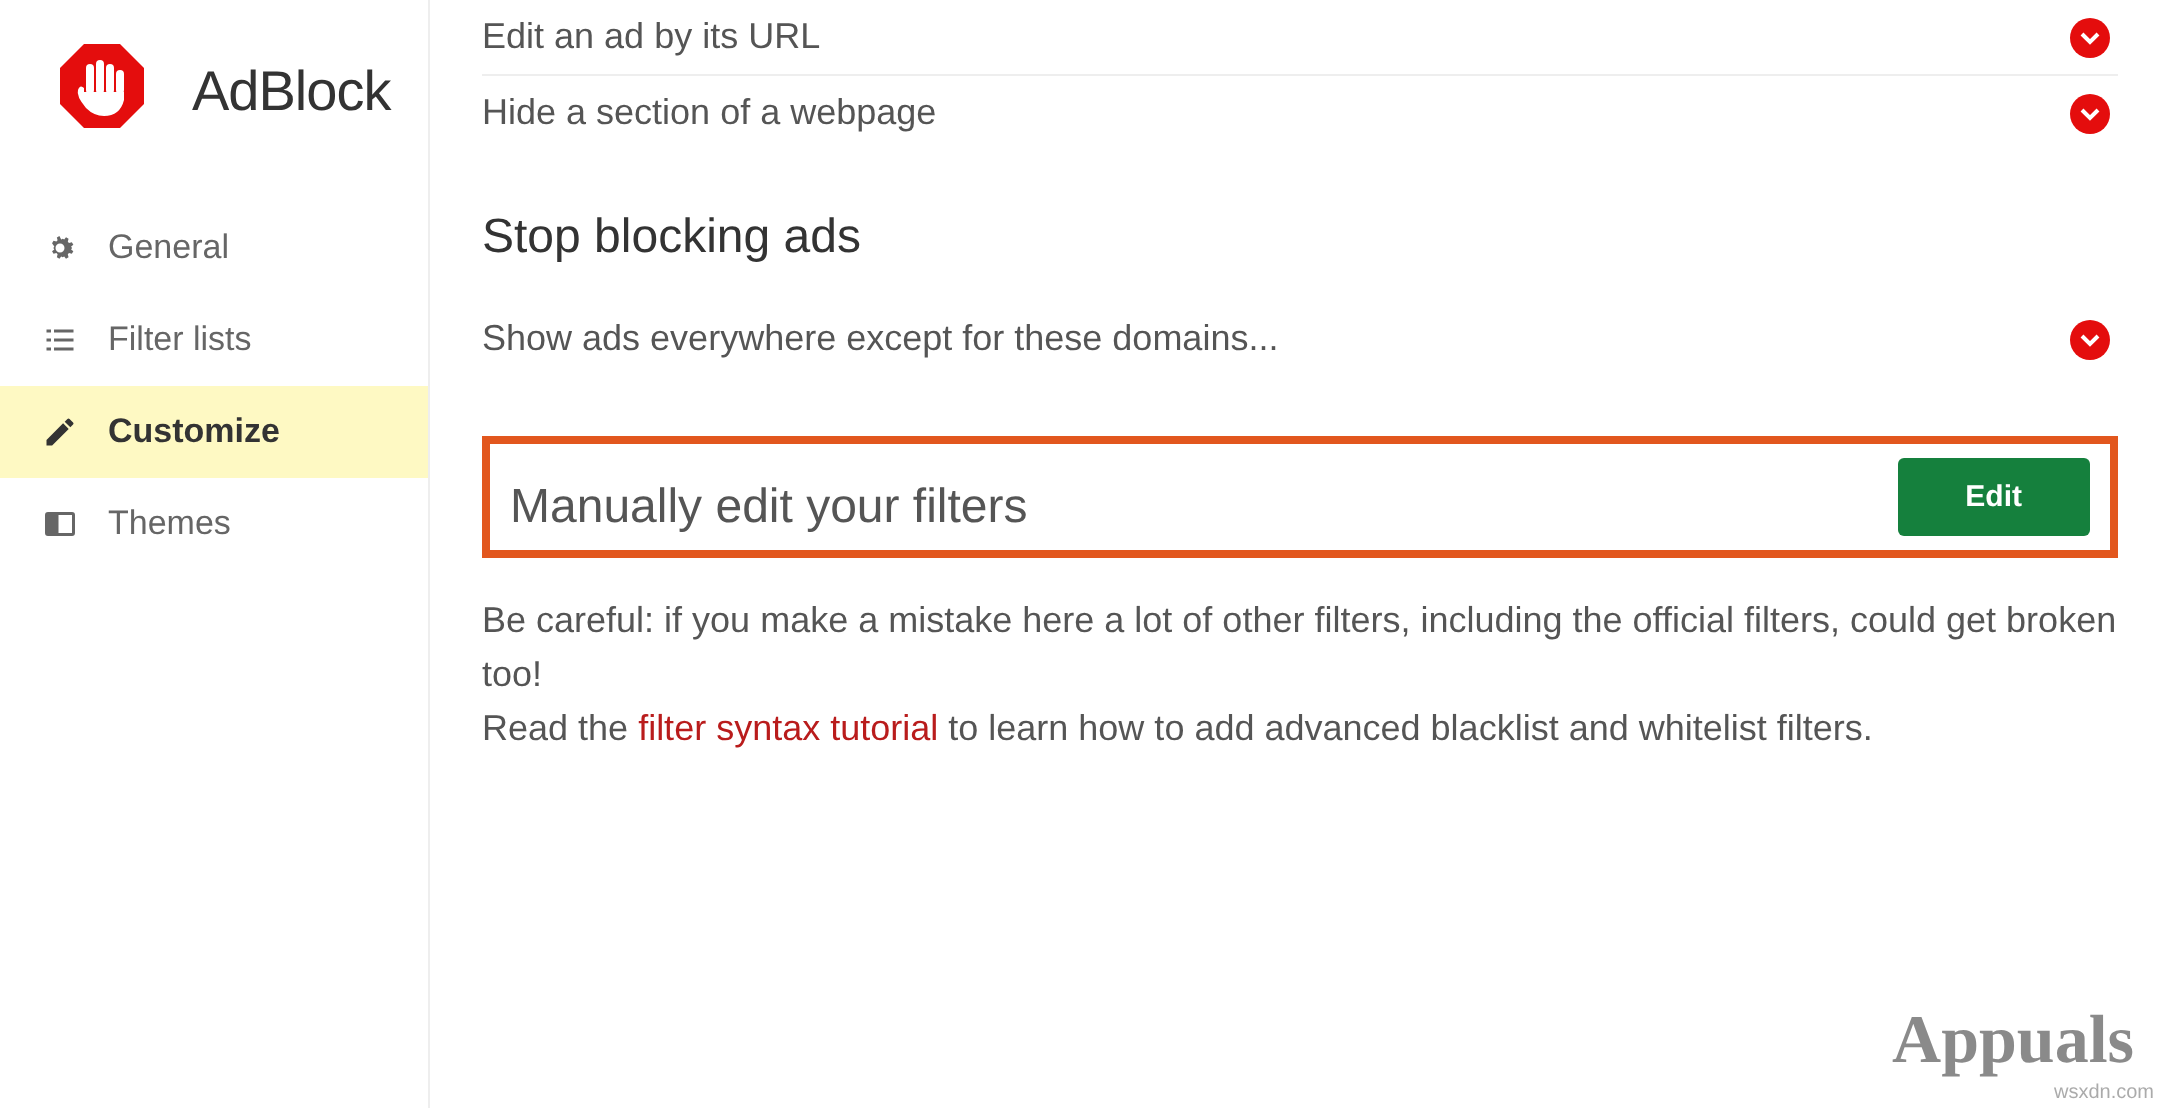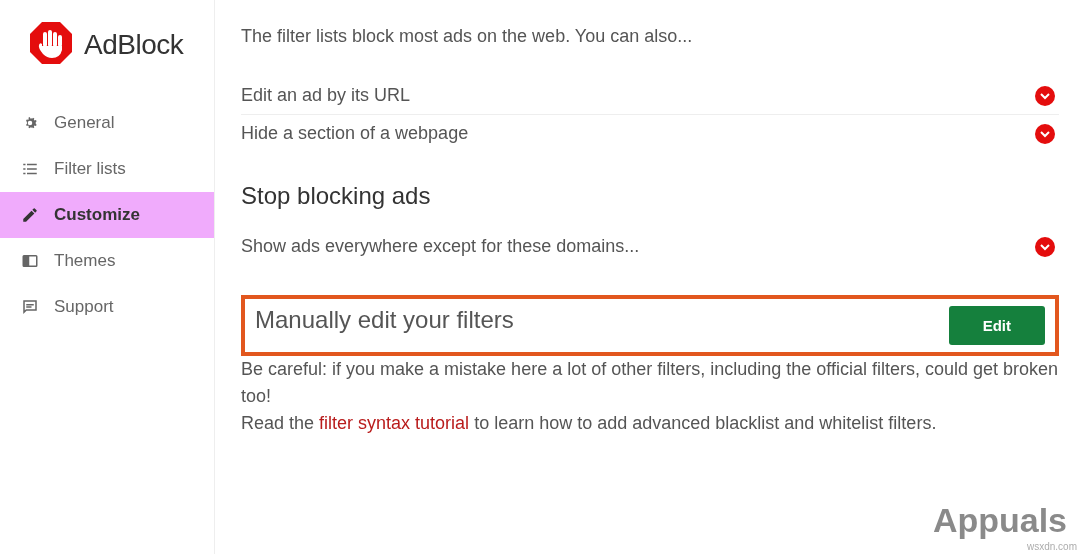--- a/index.html
+++ b/index.html
@@ -17,39 +17,40 @@
   width: 215px;
   background: #fff;
   border-right: 1px solid #eee;
   padding-top: 20px;
   flex-shrink: 0;
 }
 .logo {
   display: flex;
   align-items: center;
   padding: 0 20px 30px 28px;
+  gap: 12px;
 }
 .logo-text {
   font-size: 28px;
   font-weight: 400;
   color: #333;
   margin-left: 10px;
   letter-spacing: -0.5px;
 }
 .nav { list-style: none; text-align: center; }
 .nav-item {
   display: flex;
   align-items: center;
   padding: 13px 20px;
   cursor: pointer;
   color: #666;
   font-size: 17px;
 }
 .nav-item.active {
-  background: #f0abfc;
+  background: #fef9c3;
   color: #333;
   font-weight: 600;
 }
 .nav-icon {
   width: 20px;
   height: 20px;
   margin-right: 14px;
   display: inline-flex;
   align-items: center;
   justify-content: center;
@@ -93,23 +94,24 @@
   align-items: center;
   justify-content: center;
   color: #fff;
   flex-shrink: 0;
 }
 .section-block { margin-bottom: 30px; }
 .manual-box {
   border: 4px solid #e2571e;
   padding: 7px 10px;
   display: flex;
-  align-items: flex-start;
+  align-items: flex-end;
   justify-content: space-between;
   margin-top: 8px;
+  margin-bottom: 18px;
 }
 .manual-title {
   font-size: 24px;
   font-weight: 400;
   color: #555;
 }
 .edit-btn {
   background: #15803d;
   color: #fff;
   border: none;
@@ -125,21 +127,21 @@
   line-height: 1.5;
 }
 .footer-text a {
   color: #b91c1c;
   text-decoration: none;
 }
 .watermark {
   position: absolute;
   right: 18px;
   bottom: 14px;
-  font-family: Liberation Sans, sans-serif;
+  font-family: Liberation Serif, serif;
   font-size: 34px;
   font-weight: 700;
   color: #5a5a5a;
   opacity: 0.7;
   pointer-events: none;
 }
 .wm-small {
   position: absolute;
   right: 8px;
   bottom: 2px;
@@ -201,35 +203,24 @@
       </li>
       <li class="nav-item">
         <span class="nav-icon">
           <svg width="18" height="18" viewBox="0 0 24 24" fill="currentColor">
               <rect x="3" y="5" width="18" height="14" rx="1" fill="none" stroke="currentColor" stroke-width="2"></rect>
               <rect x="3" y="5" width="8" height="14"></rect>
             </svg>
         </span>
         <span>Themes</span>
       </li>
-      <li class="nav-item">
-        <span class="nav-icon">
-          <svg width="18" height="18" viewBox="0 0 24 24" fill="currentColor">
-              <path d="M4 4h16v12H7l-3 3V4z" fill="none" stroke="currentColor" stroke-width="2"></path>
-              <rect x="7" y="8" width="10" height="2"></rect>
-              <rect x="7" y="11" width="7" height="2"></rect>
-            </svg>
-        </span>
-        <span>Support</span>
-      </li>
     </ul>
   </aside>
 
   <main class="main">
-    <p class="intro">The filter lists block most ads on the web. You can also...</p>
 
     <div class="section-block">
       <div class="row">
         <span>Edit an ad by its URL</span>
         <span class="expand-icon">
           <svg width="10" height="10" viewBox="0 0 10 10">
               <path d="M1 3 L5 7 L9 3" fill="none" stroke="#fff" stroke-width="2"></path>
             </svg>
         </span>
       </div>

